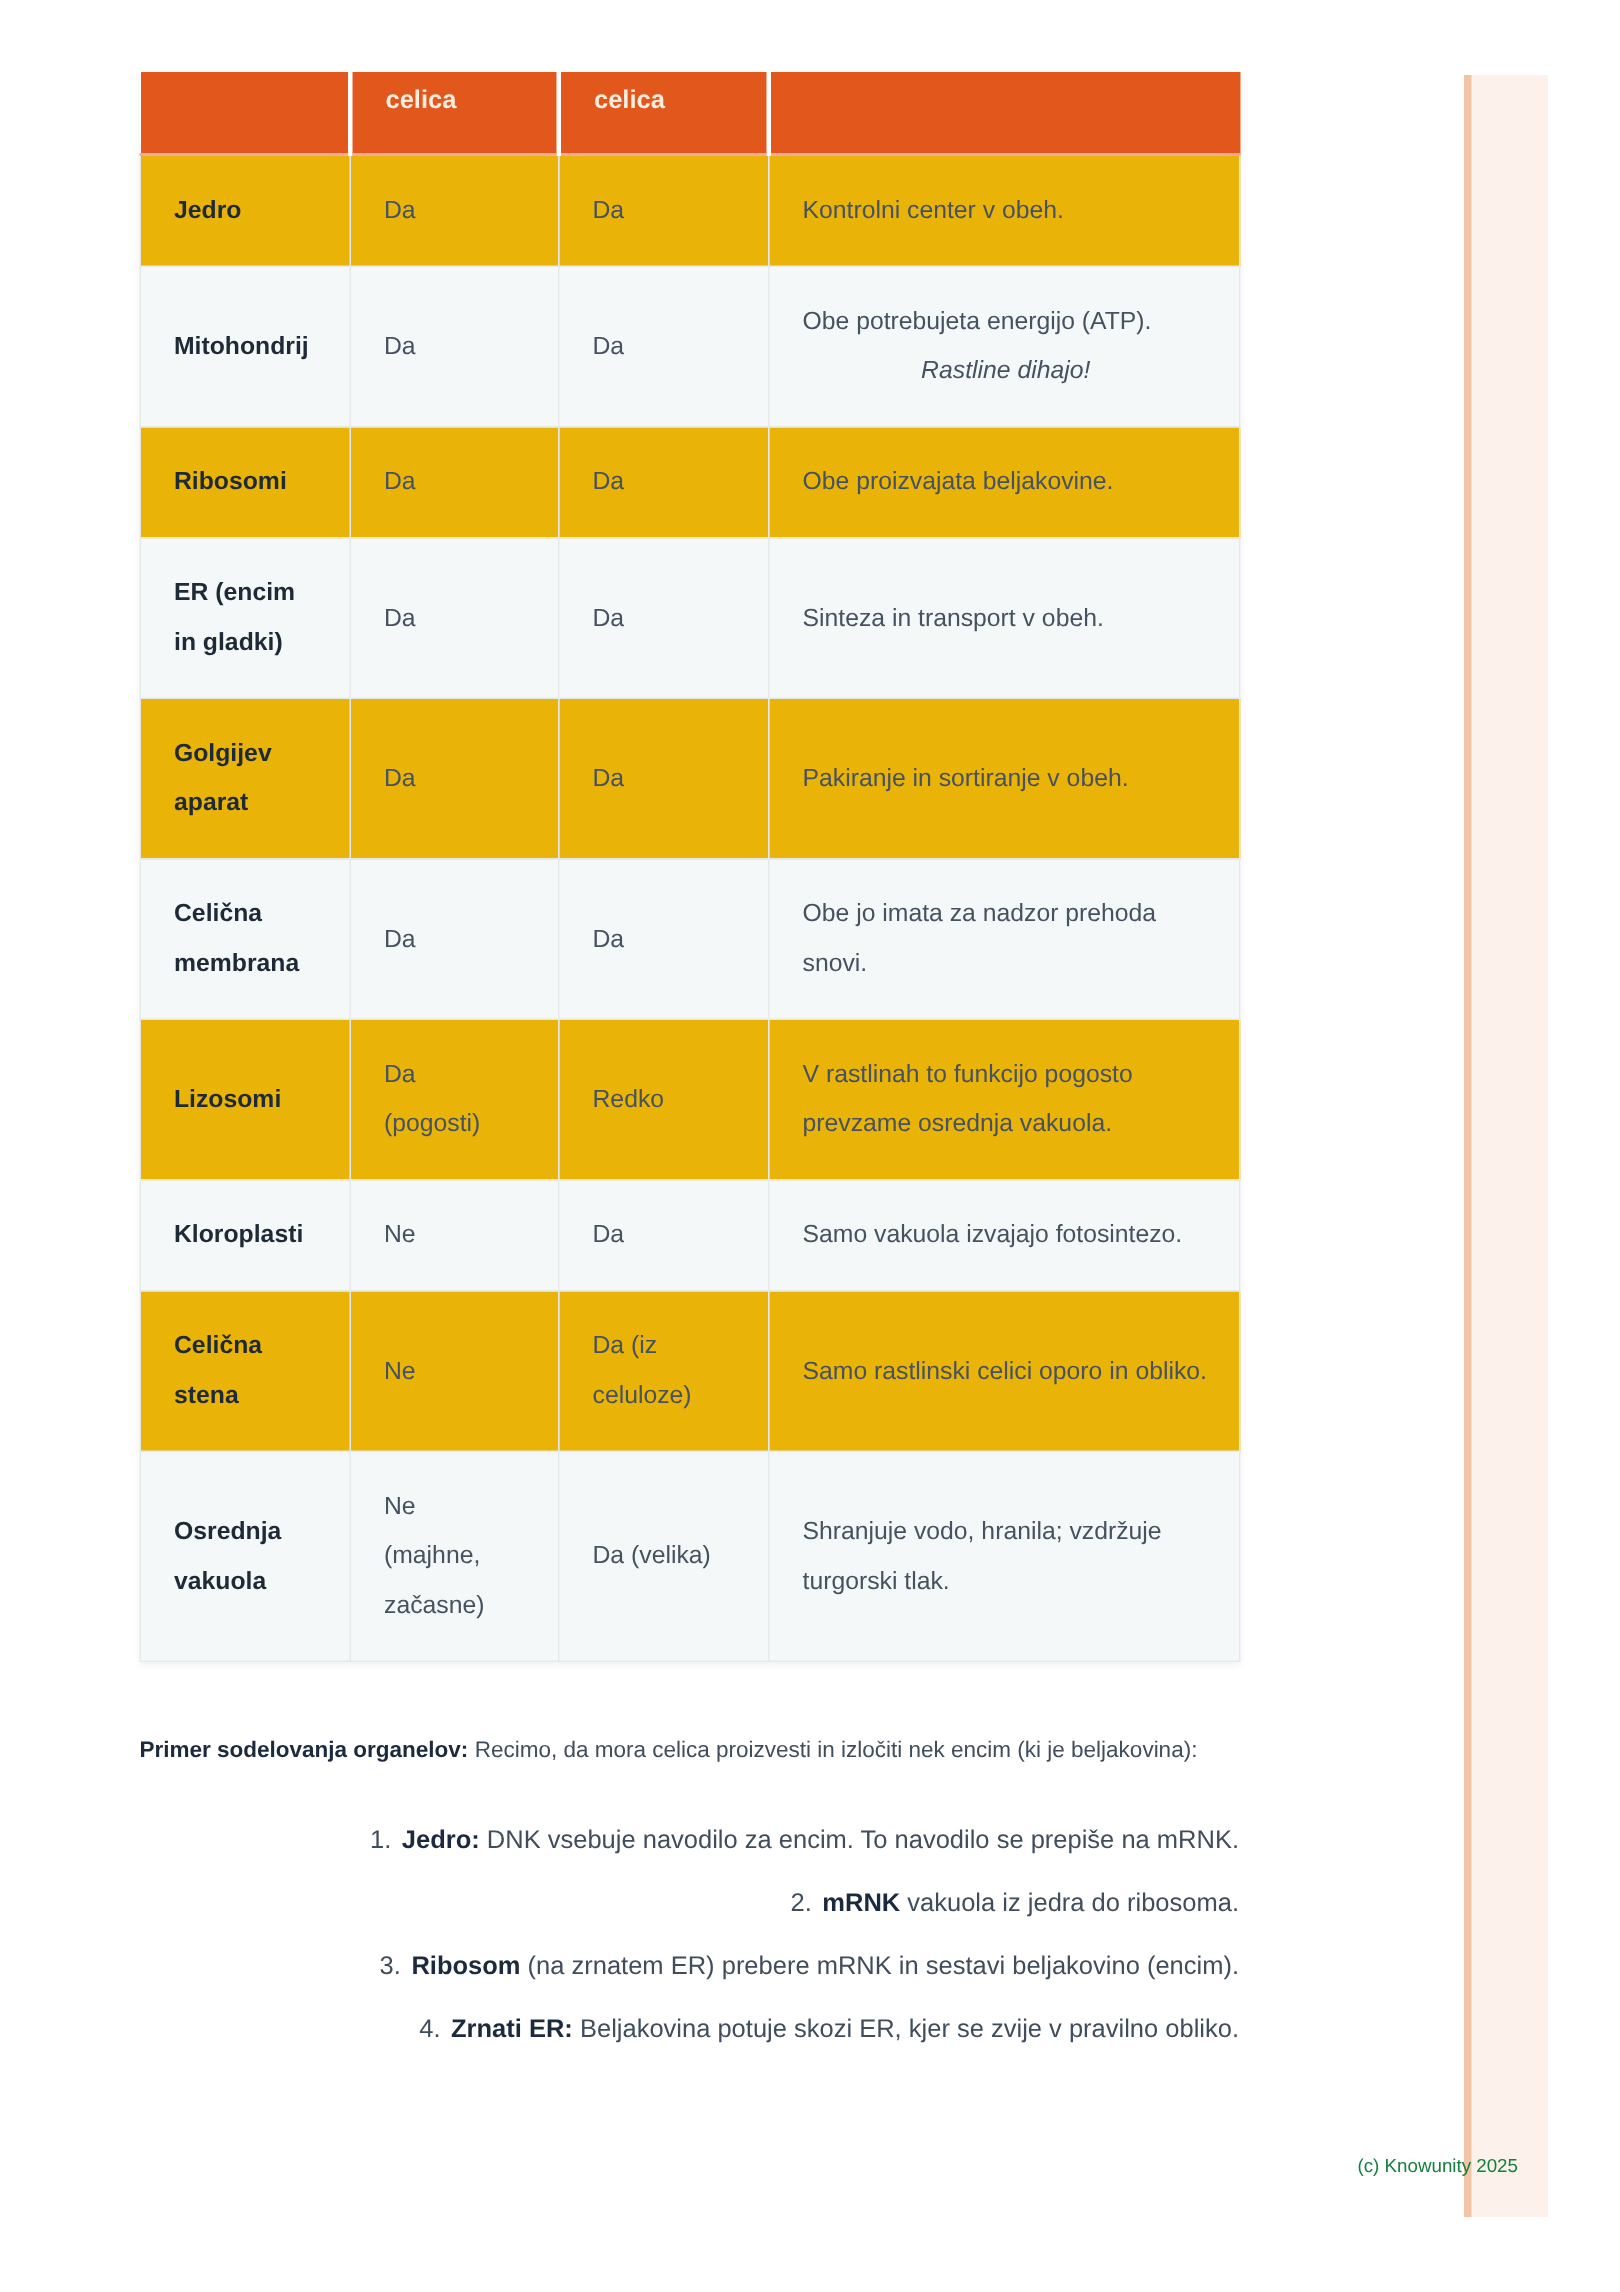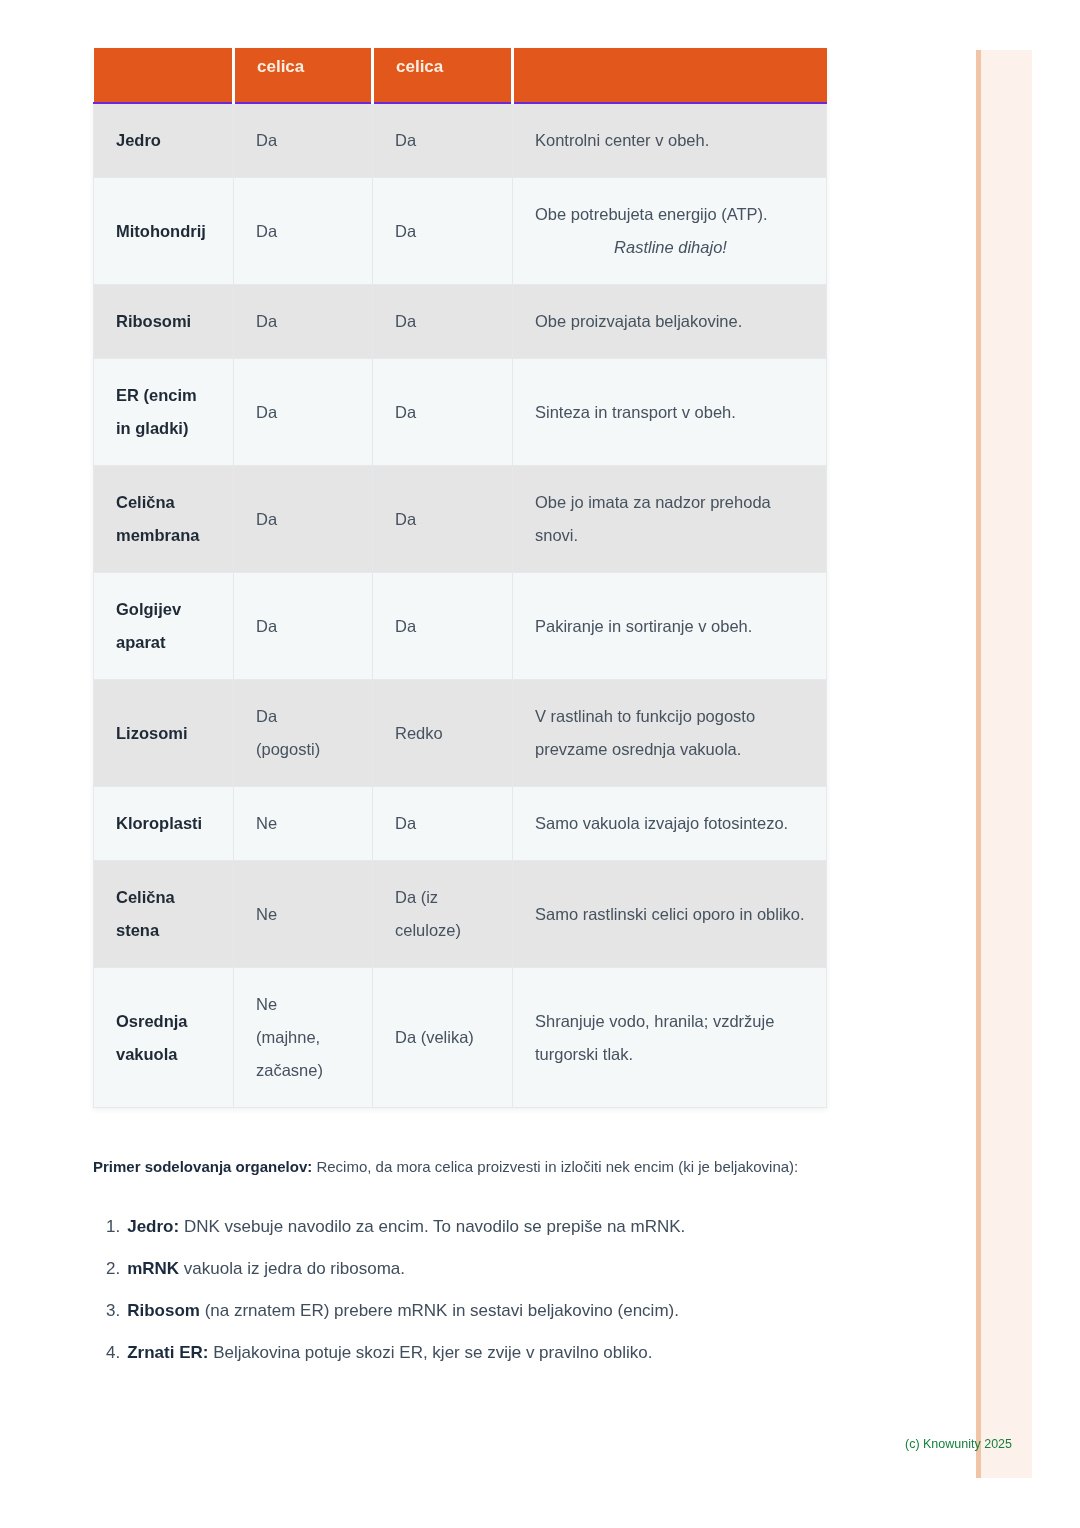--- a/index.html
+++ b/index.html
@@ -35,31 +35,31 @@
     color: #FBEEE0;
     font-weight: bold;
     font-size: 17px;
     text-align: left;
     vertical-align: top;
     height: 55px;
     box-sizing: border-box;
     padding: 9px 0 0 22px;
     border: none;
     border-right: 3px solid #ffffff;
-    border-bottom: 2px solid #6d28d9;
+    border-bottom: 2px solid #fca5a5;
   }
   .organelle-table th:last-child { border-right: none; }
   .organelle-table td {
     border: 1px solid #E6E9EB;
     padding: 20px 20px 20px 22px;
     font-size: 16.5px;
     line-height: 33px;
     color: #46525F;
     vertical-align: middle;
-    background: #e5e5e5;
+    background: #eab308;
     box-sizing: border-box;
   }
   .organelle-table tbody tr:nth-child(even) td { background: #F5F8F9; }
   .organelle-table td.org {
     font-weight: bold;
     color: #1F2A37;
   }
   .organelle-table td.val { white-space: pre-line; }
   .organelle-table td.fn .note {
     display: block;
@@ -67,21 +67,21 @@
     text-align: center;
   }
   .intro {
     margin: 42px 0 0 0;
     font-size: 15px;
     line-height: 34px;
     color: #3F4D5C;
     text-align: justify;
   }
   .intro strong { color: #1C2A3E; }
-  .olist { margin-top: 26px; }
+  .olist { margin-top: 26px; text-align: right; }
   .oli {
     padding-left: 13px;
     font-size: 17px;
     line-height: 33px;
     color: #3F4D5C;
     margin-bottom: 9px;
   }
   .oli .num { margin-right: 7px; }
   .oli .b { font-weight: bold; color: #1C2A3E; }
   .footer {
@@ -134,30 +134,30 @@
         <td class="val">Da</td>
         <td class="fn"><span>Obe proizvajata beljakovine.</span><span class="note"></span></td>
       </tr>
       <tr>
         <td class="org">ER (encim in gladki)</td>
         <td class="val">Da</td>
         <td class="val">Da</td>
         <td class="fn"><span>Sinteza in transport v obeh.</span><span class="note"></span></td>
       </tr>
       <tr>
+        <td class="org">Golgijev aparat</td>
+        <td class="val">Da</td>
+        <td class="val">Da</td>
+        <td class="fn"><span>Pakiranje in sortiranje v obeh.</span><span class="note"></span></td>
+      </tr>
+      <tr>
         <td class="org">Celična membrana</td>
         <td class="val">Da</td>
         <td class="val">Da</td>
         <td class="fn"><span>Obe jo imata za nadzor prehoda snovi.</span><span class="note"></span></td>
-      </tr>
-      <tr>
-        <td class="org">Golgijev aparat</td>
-        <td class="val">Da</td>
-        <td class="val">Da</td>
-        <td class="fn"><span>Pakiranje in sortiranje v obeh.</span><span class="note"></span></td>
       </tr>
       <tr>
         <td class="org">Lizosomi</td>
         <td class="val">Da
 (pogosti)</td>
         <td class="val">Redko</td>
         <td class="fn"><span>V rastlinah to funkcijo pogosto prevzame osrednja vakuola.</span><span class="note"></span></td>
       </tr>
       <tr>
         <td class="org">Kloroplasti</td>

